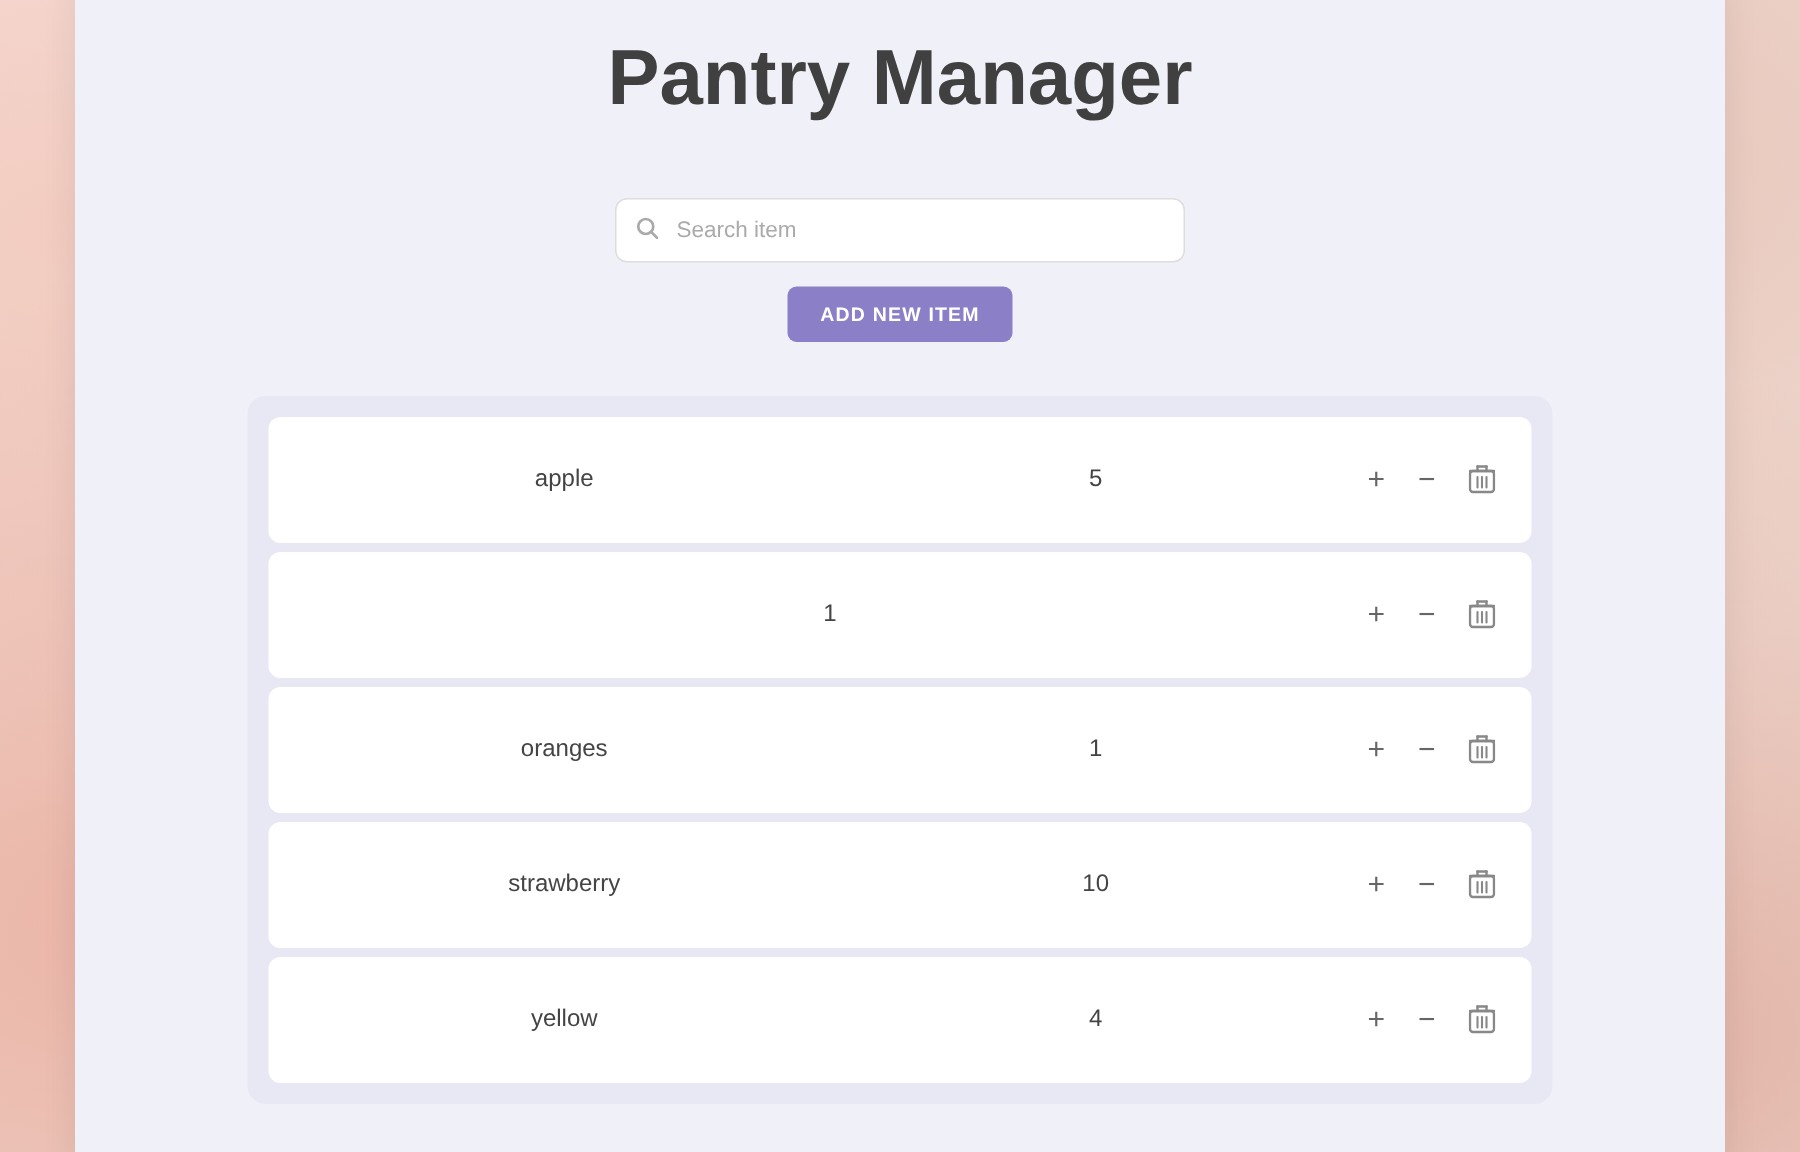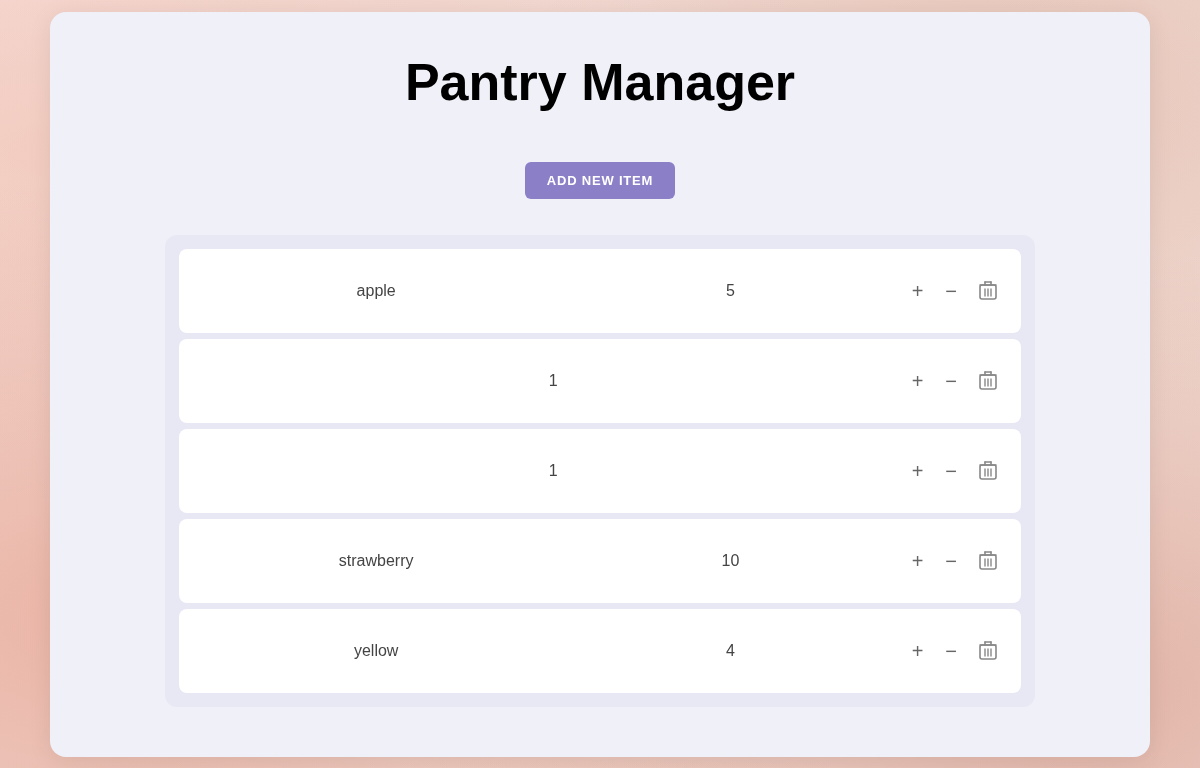--- a/index.html
+++ b/index.html
@@ -44,21 +44,21 @@
       padding: 40px 30px 50px;
       display: flex;
       flex-direction: column;
       align-items: center;
       box-shadow: 0 4px 24px rgba(0,0,0,0.08);
     }
 
     .page-title {
       font-size: 52px;
       font-weight: 700;
-      color: #000000;
+      color: #404040;
       margin-bottom: 50px;
       text-align: center;
     }
 
     .search-bar-wrapper {
       width: 380px;
       position: relative;
       margin-bottom: 16px;
     }
 
@@ -171,20 +171,29 @@
       height: 20px;
     }
   </style>
 </head>
 <body>
 
 <div class="app-container">
 
   <h1 class="page-title">Pantry Manager</h1>
 
+  <div class="search-bar-wrapper">
+    <span class="search-icon-wrap">
+      <svg width="15" height="15" viewBox="0 0 15 15" fill="none">
+        <circle cx="6.5" cy="6.5" r="5" stroke="#aaa" stroke-width="1.8"></circle>
+        <line x1="10.5" y1="10.5" x2="14" y2="14" stroke="#aaa" stroke-width="1.8" stroke-linecap="round"></line>
+      </svg>
+    </span>
+    <input class="search-input" type="text" placeholder="Search item" style="">
+  </div>
 
   <div class="action-buttons">
     <button class="action-btn">ADD NEW ITEM</button>
   </div>
 
   <div class="pantry-list-container" id="pantry-list">
 
   <div class="pantry-item">
       <span class="item-name">apple</span>
       <span class="item-quantity">5</span>
@@ -218,20 +227,21 @@
             <line x1="12" y1="4" x2="12" y2="1" stroke="#888" stroke-width="1.6" stroke-linecap="round"></line>
             <line x1="6" y1="1" x2="12" y2="1" stroke="#888" stroke-width="1.6" stroke-linecap="round"></line>
             <line x1="6" y1="8" x2="6" y2="15" stroke="#888" stroke-width="1.4" stroke-linecap="round"></line>
             <line x1="9" y1="8" x2="9" y2="15" stroke="#888" stroke-width="1.4" stroke-linecap="round"></line>
             <line x1="12" y1="8" x2="12" y2="15" stroke="#888" stroke-width="1.4" stroke-linecap="round"></line>
           </svg>
         </button>
       </div>
     </div>
       <div class="pantry-item">
+      <span class="item-name">oranges</span>
       <span class="item-quantity">1</span>
       <div class="item-controls">
         <button class="ctrl-btn" title="Increase">+</button>
         <button class="ctrl-btn" title="Decrease">−</button>
         <button class="delete-btn" title="Delete">
           <svg class="trash-icon" viewBox="0 0 18 20" fill="none" xmlns="http://www.w3.org/2000/svg">
             <rect x="1" y="4" width="16" height="14" rx="2" stroke="#888" stroke-width="1.6"></rect>
             <line x1="1" y1="4" x2="17" y2="4" stroke="#888" stroke-width="1.6" stroke-linecap="round"></line>
             <line x1="6" y1="4" x2="6" y2="1" stroke="#888" stroke-width="1.6" stroke-linecap="round"></line>
             <line x1="12" y1="4" x2="12" y2="1" stroke="#888" stroke-width="1.6" stroke-linecap="round"></line>

